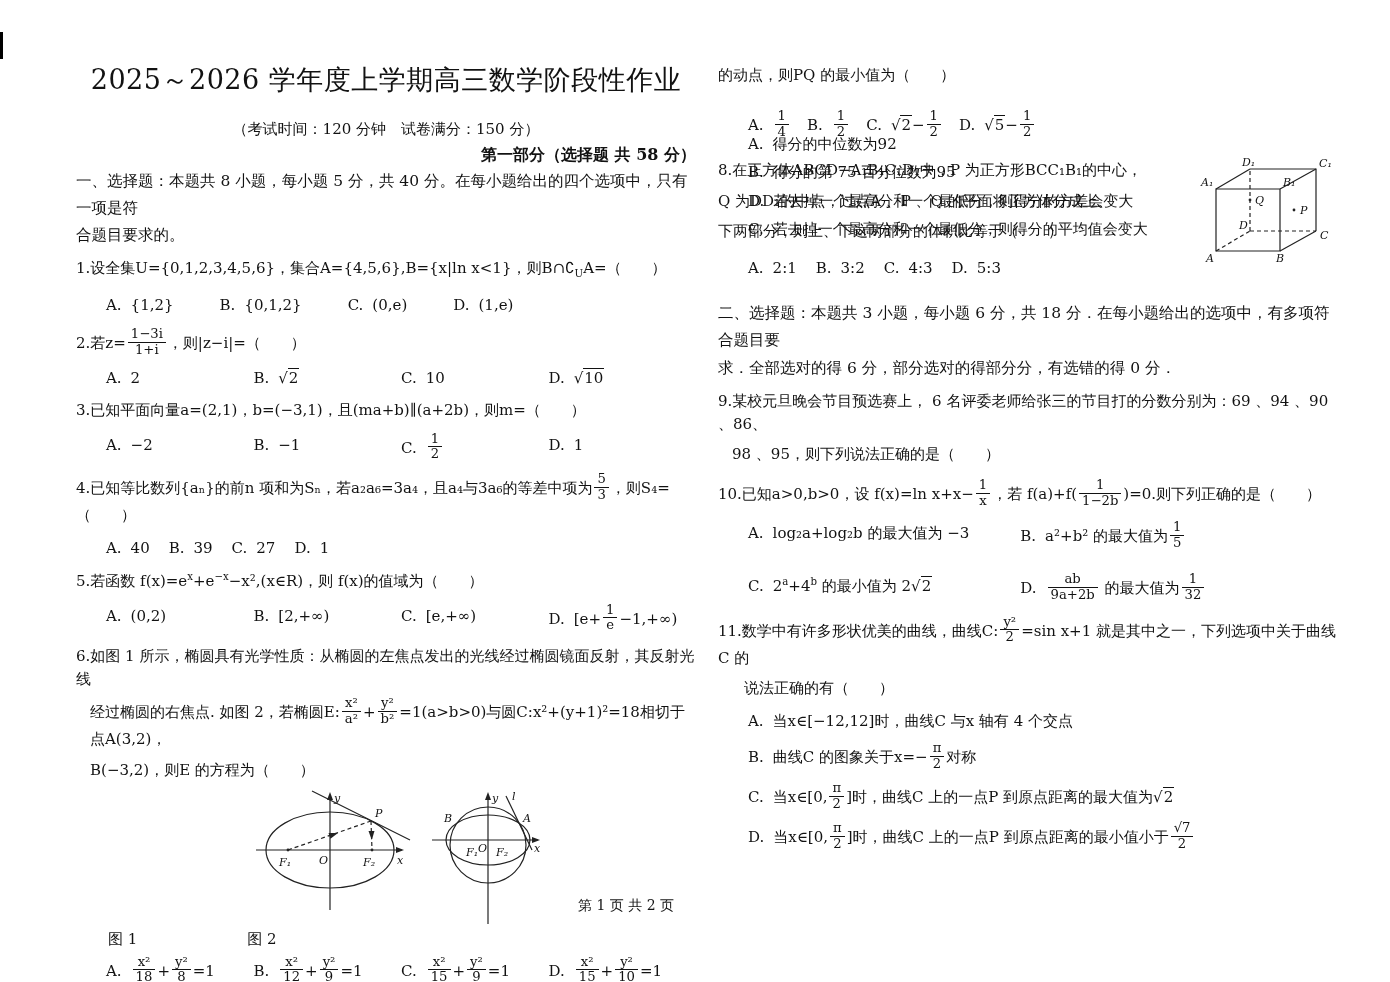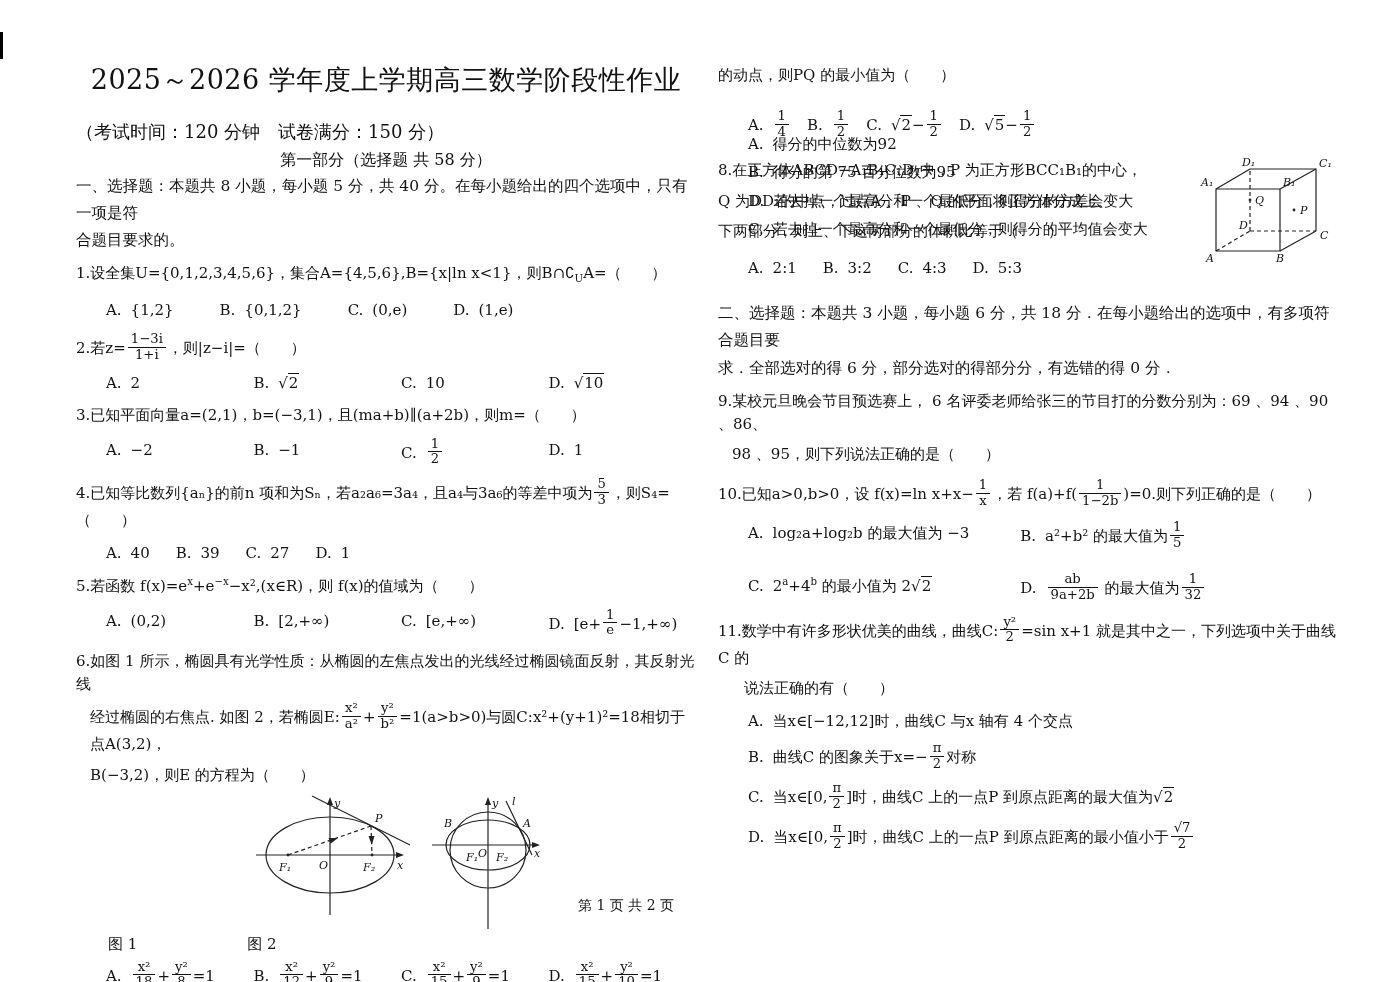--- a/index.html
+++ b/index.html
@@ -5,32 +5,32 @@
   html,body{margin:0;padding:0}
   body{
     width:1390px;height:982px;background:#ffffff;color:#121212;
     font-family:"DejaVu Serif","DejaVu Sans",serif;font-size:15px;
     position:relative;overflow:hidden;
   }
   .col{position:absolute;top:62px}
   #col-left{left:76px;width:620px}
   #col-right{left:718px;width:622px}
   .page-title{font-size:27px;font-weight:normal;text-align:center;letter-spacing:.5px;white-space:nowrap}
-  .subtitle{font-size:18px}
-  .center-heading{text-align:center;font-weight:normal;font-size:16px}
+  .subtitle{text-align:center;font-size:15px}
+  .center-heading{text-align:right;font-weight:bold;font-size:16px}
   .intro{font-weight:normal;font-size:15.5px}
   .intro-line{line-height:1.75}
   .q-block{line-height:1.55}
   .q-line{margin-top:7px;line-height:1.55}
   .ind14{padding-left:14px}
   .ind24{padding-left:26px}
   .opts{padding-left:30px}
   .opts.row4{display:grid;grid-template-columns:repeat(4,1fr)}
   .opts.row-md{display:flex;gap:46px}
-  .opts.row-tight{display:flex;gap:26px}
+  .opts.row-tight{display:flex;gap:19px}
   .opts.row-tight2{display:flex;gap:16px}
   .opts.grid2{display:grid;grid-template-columns:46% 54%;row-gap:22px}
   .opts.col .opt{display:block;margin-top:5px}
   .opts.col-lg .opt{display:block;margin-top:10px}
   .opt{white-space:nowrap}
   .opt-label{margin-right:9px}
   .mt2{margin-top:2px}.mt4{margin-top:4px}.mt6{margin-top:6px}.mt8{margin-top:8px}
   .mt10{margin-top:10px}.mt12{margin-top:12px}.mt14{margin-top:14px}
   .mt18{margin-top:18px}.mt20{margin-top:20px}.mt22{margin-top:22px}.mt24{margin-top:24px}
   .frac{display:inline-block;vertical-align:middle;text-align:center;line-height:1.1;font-size:.88em;margin:0 2px;transform:translateY(-2px)}

